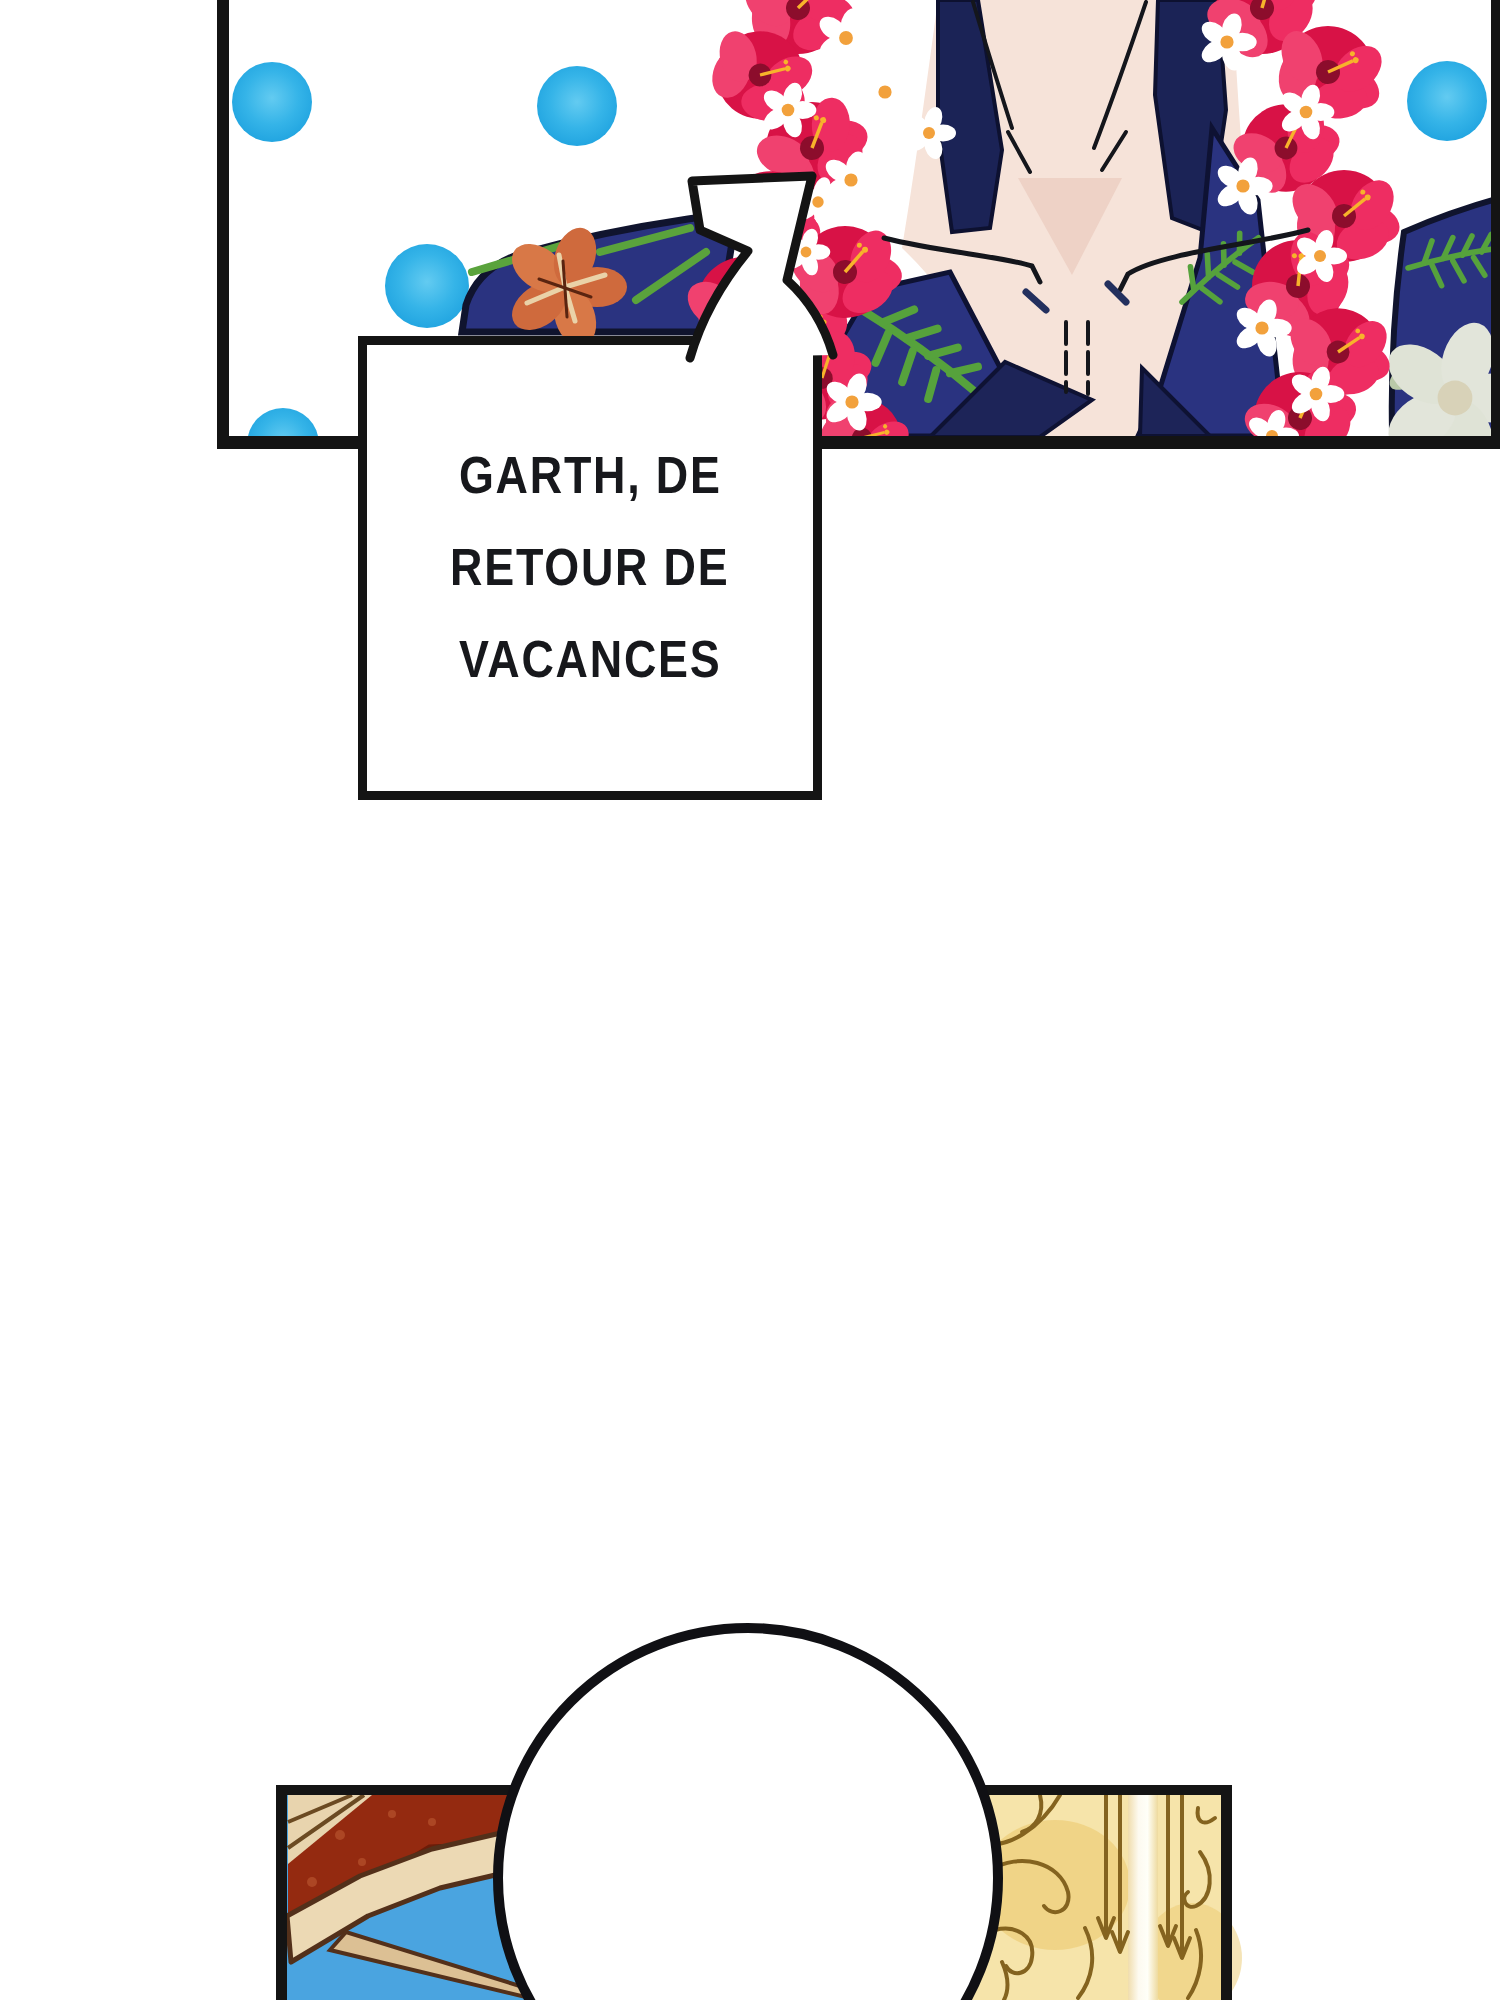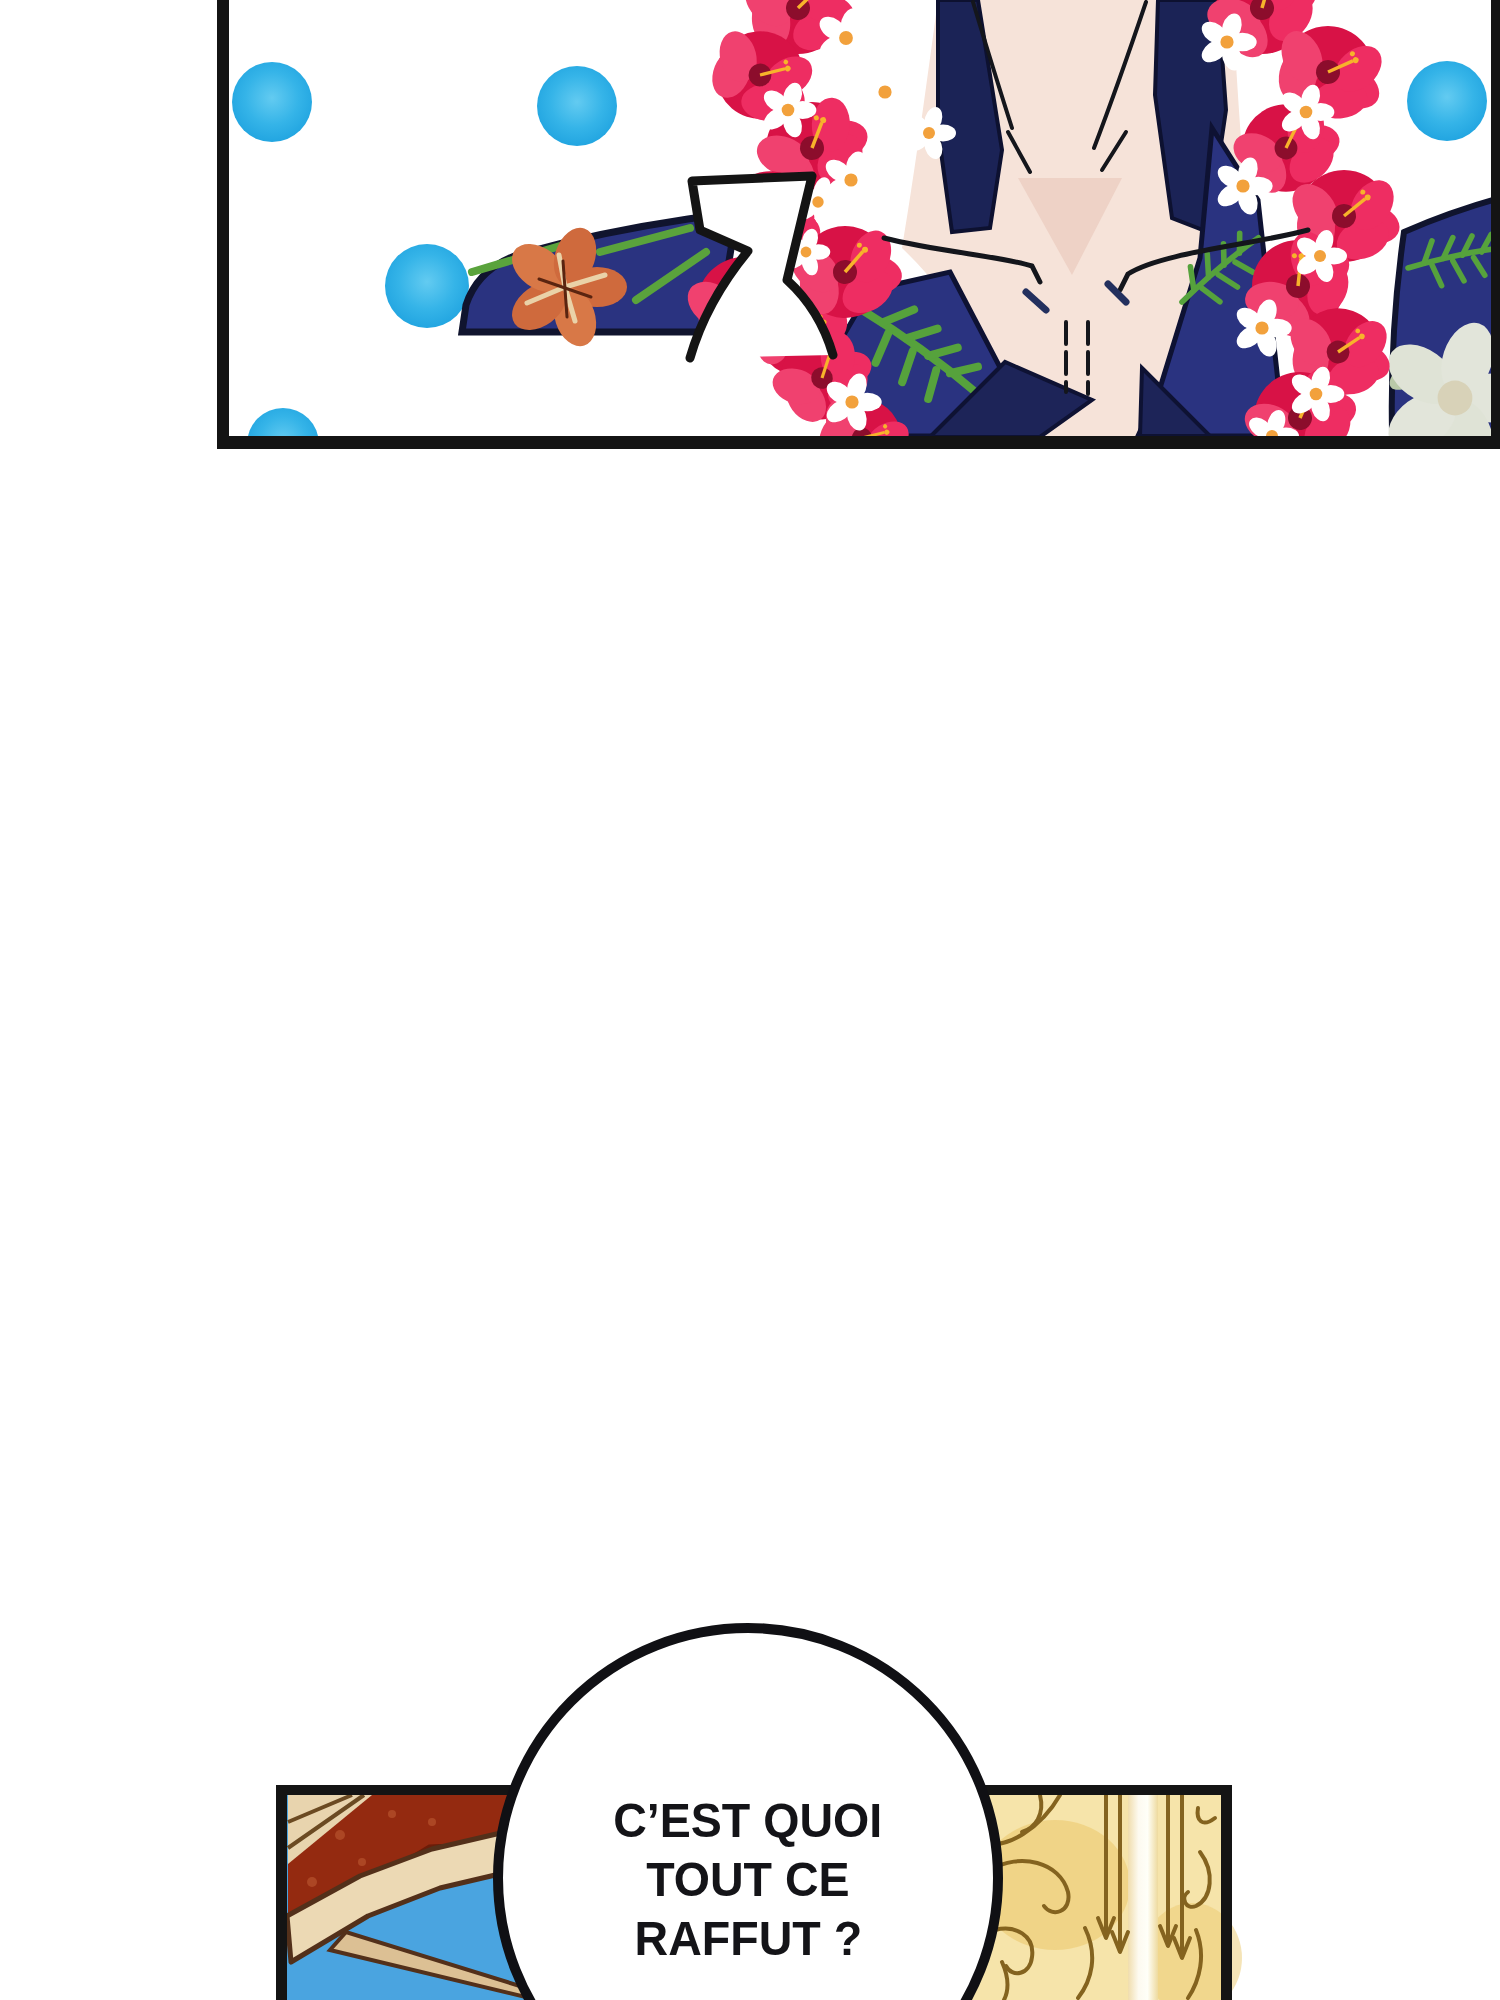--- a/index.html
+++ b/index.html
@@ -198,20 +198,25 @@
     </g>
 
     <g fill="#141414">
       <rect x="217" y="0" width="12" height="450"></rect>
       <rect x="217" y="436" width="1283" height="13"></rect>
       <rect x="1491" y="0" width="9" height="450"></rect>
     </g>
     <rect x="0" y="449" width="1500" height="11" fill="#ffffff"></rect>
   </svg>
 
+  <div class="caption-box">
+    <span>GARTH, DE</span>
+    <span>RETOUR DE</span>
+    <span>VACANCES</span>
+  </div>
 
   <svg class="arrow-svg" viewBox="600 150 260 230">
     <path d="M812,176 L692,181 L700,230 L748,251 Q706,302 690,358 L833,355 Q820,310 787,280 Z" fill="#ffffff"></path>
     <path d="M833,355 Q820,310 787,280 L812,176 L692,181 L700,230 L748,251 Q706,302 690,358" fill="none" stroke="#141414" stroke-width="9" stroke-linejoin="round" stroke-linecap="round"></path>
   </svg>
 
   <svg class="bottom-svg" viewBox="0 1540 1500 460">
     <defs>
       <linearGradient id="stripG" x1="0" y1="0" x2="1" y2="0">
         <stop offset="0%" stop-color="#f0ddad"></stop>
@@ -264,19 +269,14 @@
 
     <g fill="#141414">
       <rect x="276" y="1785" width="956" height="10"></rect>
       <rect x="276" y="1785" width="11" height="215"></rect>
       <rect x="1221" y="1785" width="11" height="215"></rect>
     </g>
 
     <circle cx="748" cy="1878" r="250" fill="#ffffff" stroke="#101014" stroke-width="10"></circle>
   </svg>
 
-  <div class="bubble-text">
-    <span>C’EST QUOI</span>
-    <span>TOUT CE</span>
-    <span>RAFFUT ?</span>
-  </div>
 
 </div>
 
 </body></html>

